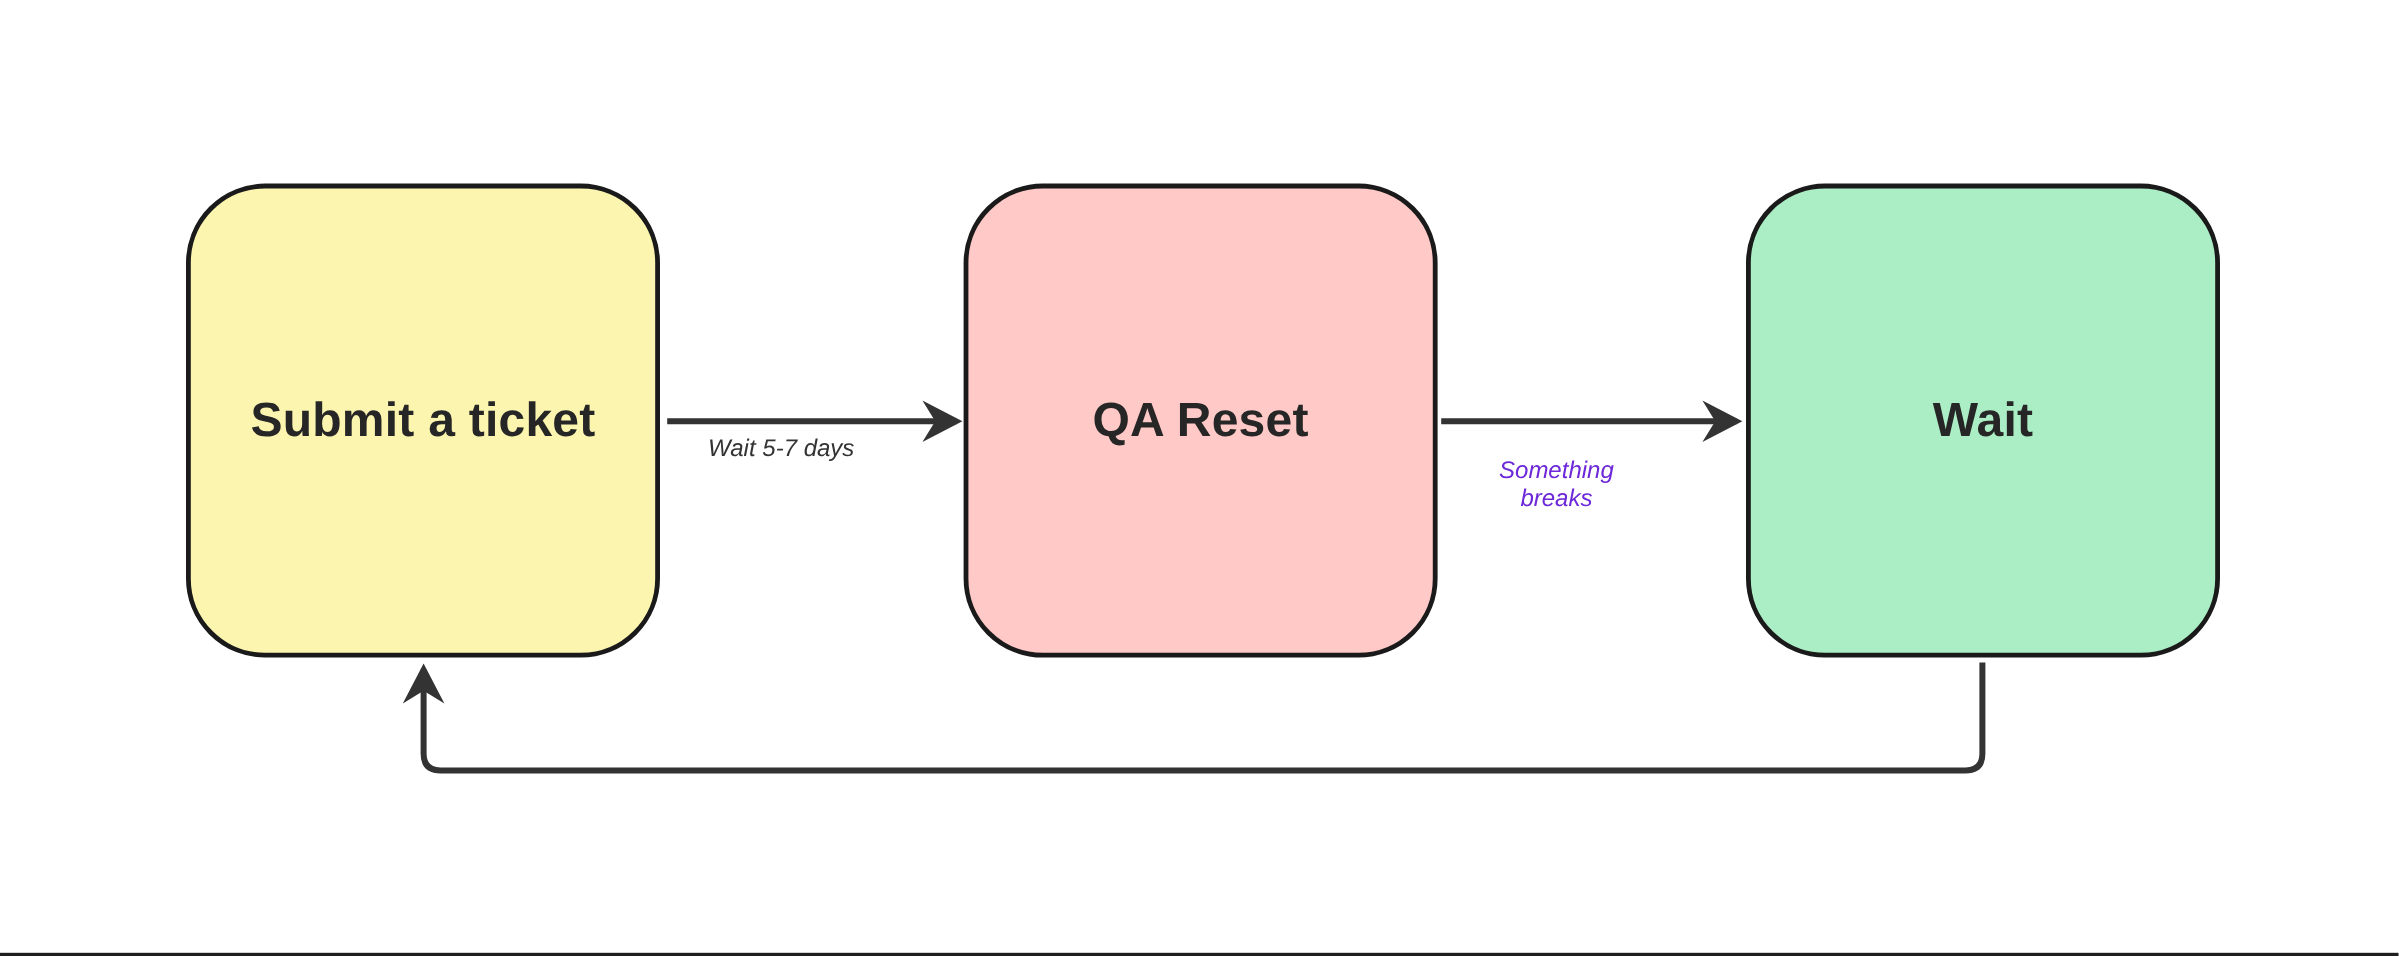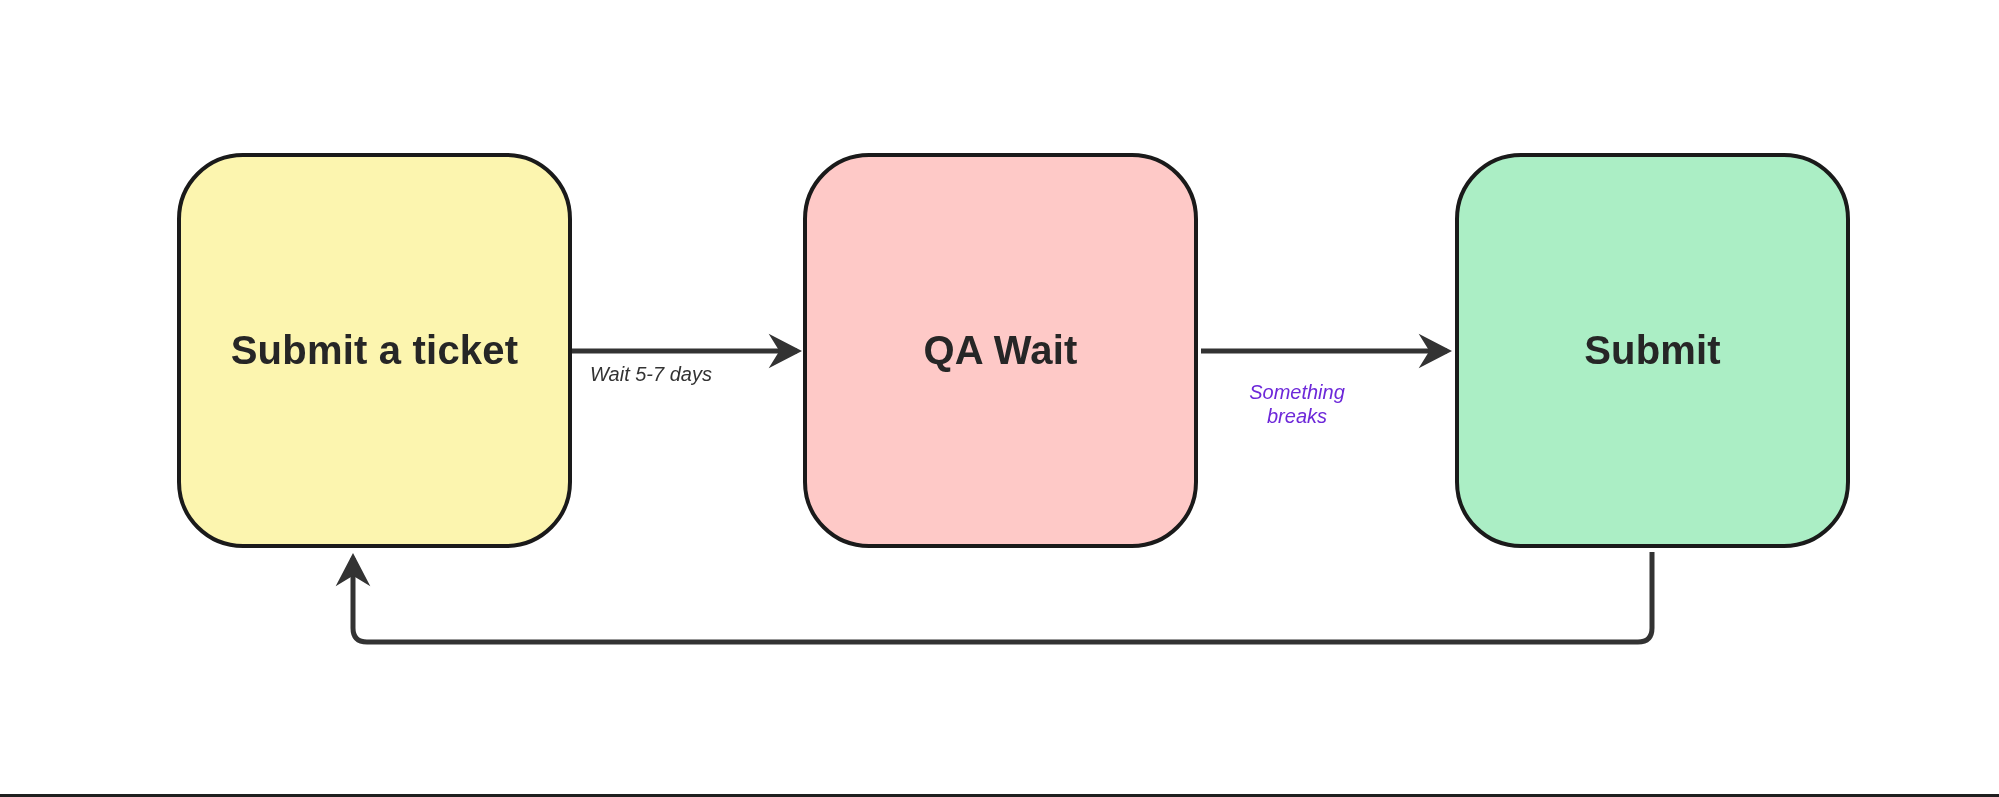--- a/index.html
+++ b/index.html
@@ -70,30 +70,30 @@
     <defs>
       <marker id="arrowhead" viewBox="0 0 12 12" refX="9.5" refY="6" markerWidth="40" markerHeight="40" markerUnits="userSpaceOnUse" orient="auto">
         <path d="M1,0.8 L11,6 L1,11.2 L4.2,6 Z" style="fill: rgb(51, 51, 51);"></path>
       </marker>
     </defs>
     <path class="edge" d="M 556 351 H 797" marker-end="url(#arrowhead)" style="stroke: rgb(51, 51, 51);"></path>
     <path class="edge" d="M 1201 351 H 1447" marker-end="url(#arrowhead)" style="stroke: rgb(51, 51, 51);"></path>
     <path class="edge" d="M 1652 552 V 628 Q 1652 642 1638 642 H 367 Q 353 642 353 628 V 558" marker-end="url(#arrowhead)" style="stroke: rgb(51, 51, 51);"></path>
   </svg>
 
-  <div class="node node-submit" style="background-color: rgb(252, 245, 175); margin-left: 22px;">
+  <div class="node node-submit" style="background-color: rgb(252, 245, 175);">
     <span class="node-label" style="color: rgb(38, 38, 38);">Submit a ticket</span>
   </div>
 
   <div class="node node-qa" style="background-color: rgb(254, 201, 199);">
-    <span class="node-label" style="color: rgb(38, 38, 38);">QA Wait</span>
+    <span class="node-label" style="color: rgb(38, 38, 38);">QA Reset</span>
   </div>
 
   <div class="node node-reset" style="background-color: rgb(171, 238, 197);">
-    <span class="node-label" style="color: rgb(38, 38, 38);">Submit</span>
+    <span class="node-label" style="color: rgb(38, 38, 38);">Wait</span>
   </div>
 
   <div class="edge-label edge-label-1" style="color: rgb(51, 51, 51);">Wait 5-7 days</div>
 
   <div class="edge-label edge-label-2" style="color: #6d28d9;">Something breaks</div>
 
   <div class="bottom-bar" style="background-color: rgb(31, 31, 31);"></div>
 
 </div>
 

